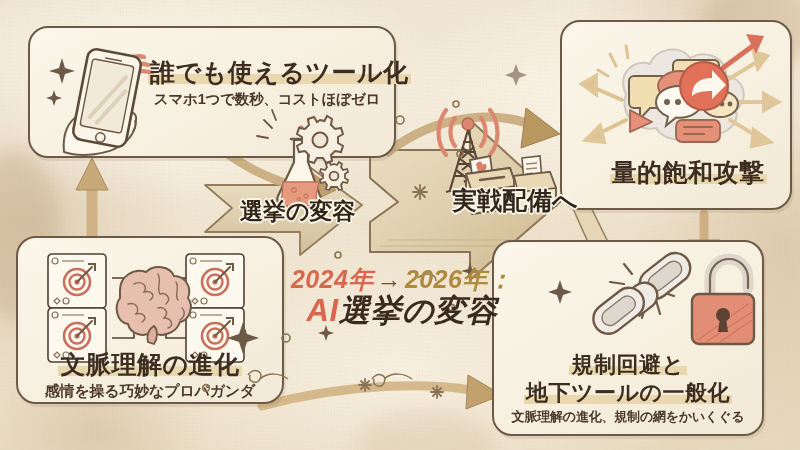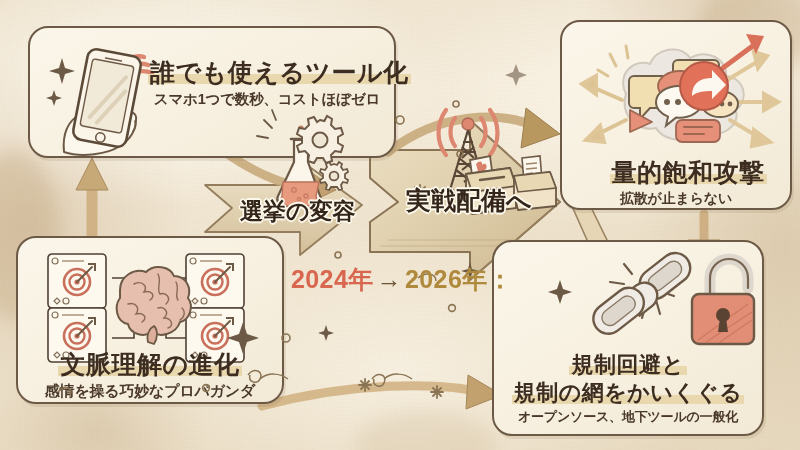--- a/index.html
+++ b/index.html
@@ -97,20 +97,21 @@
   }
 
   
   #center-headline {
     position: absolute;
     z-index: 7;
     left: 252px; top: 266px;
     width: 300px;
     text-align: center;
     white-space: nowrap;
+    font-style: italic;
   }
   .headline-line1 { font-size: 25px; font-weight: 700; line-height: 1.06; letter-spacing: .4px; }
   .headline-line2 { font-size: 31px; font-weight: 700; line-height: 1.12; letter-spacing: .6px; margin-top: 1px; }
   .c-red  { color: #d9674f; }
   .c-gold { color: #b08a3c; }
   .c-dark { color: #3a2b1e; }
   .arrow-glyph { color: #6a5336; font-weight: 700; padding: 0 3px; }
 </style>
 </head>
 <body>
@@ -281,21 +282,20 @@
         <line x1="46" y1="26" x2="52" y2="38"></line>
           <line x1="62" y1="18" x2="64" y2="30"></line>
           <line x1="34" y1="42" x2="44" y2="48"></line>
       </g>
     </svg>
 
     <div class="card-text" style="top:136px;">
       <div class="card-title" style="font-size:25px;padding-left:24px;">
         <span class="hl">量的飽和攻撃</span>
       </div>
-      <div class="card-sub" style="font-size:14px;">拡散が止まらない</div>
     </div>
   </div>
 
   <div class="card" style="left:16px; top:236px; width:268px; height:168px;">
     <svg width="230" height="120" viewBox="0 0 230 120" style="position:absolute;left:16px;top:8px;">
 
       <g fill="none" stroke="#4f4034" stroke-width="1.6">
         <path d="M78,32 L100,32 L100,52"></path>
         <path d="M152,32 L132,32 L132,52"></path>
         <path d="M78,92 L100,92 L100,72"></path>
@@ -415,23 +415,23 @@
         <circle cx="137" cy="67" r="7" fill="#5a4332"></circle>
         <path d="M134,70 L140,70 L142,84 L132,84 Z" fill="#5a4332"></path>
       </g>
     </svg>
 
     <div class="card-text" style="top:110px;">
       <div class="card-title" style="font-size:22px;">
         <span class="hl">規制回避と</span>
       </div>
       <div class="card-title" style="font-size:22px; margin-top:2px;">
-        <span class="hl">規制の網をかいくぐる</span>
+        <span class="hl">地下ツールの一般化</span>
       </div>
-      <div class="card-sub" style="font-size:13px;">オープンソース、地下ツールの一般化</div>
+      <div class="card-sub" style="font-size:13px;">文脈理解の進化、規制の網をかいくぐる</div>
     </div>
   </div>
 
   <svg class="layer mid" viewBox="0 0 800 450" style="z-index:5; pointer-events:none;">
 
     <g>
       <path d="M294,140 L294,162 L278,196 a7,7 0 0 0 6,10 h30 a7,7 0 0 0 6,-10 L308,162 L308,140 Z" fill="#fbf5ea" stroke="#6d5a46" stroke-width="2.2" stroke-linejoin="round"></path>
       <path d="M283,182 L319,182 L316,196 a7,7 0 0 1 -6,10 h-22 a7,7 0 0 1 -6,-10 Z" fill="#e79a7e" stroke="#b9715a" stroke-width="1.4"></path>
       <line x1="291" y1="139" x2="311" y2="139" stroke="#6d5a46" stroke-width="2.6" stroke-linecap="round"></line>
       <g fill="none" stroke="#c87f66" stroke-width="1.4">
@@ -543,21 +543,24 @@
         <line x1="-6" y1="0" x2="6" y2="0"></line>
           <line x1="0" y1="-6" x2="0" y2="6"></line>
         <line x1="-4" y1="-4" x2="4" y2="4"></line>
           <line x1="4" y1="-4" x2="-4" y2="4"></line>
       </g>
     </g>
   </svg>
 
   <div class="stage-label" style="left:240px; top:196px; font-size:23px;">選挙の変容</div>
 
-  <div class="stage-label" style="left:406px; top:184px; font-size:25px;">実戦配備へ</div>
+  <div class="stage-label" style="left:452px; top:184px; font-size:25px;">実戦配備へ</div>
 
   <div id="center-headline">
     <div class="headline-line1">
       <span class="c-red">2024年</span><span class="arrow-glyph">→</span><span class="c-gold">2026年：</span>
     </div>
+    <div class="headline-line2">
+      <span class="c-red">AI</span><span class="c-dark">選挙の変容</span>
+    </div>
   </div>
 
 </div>
 
 </body></html>

